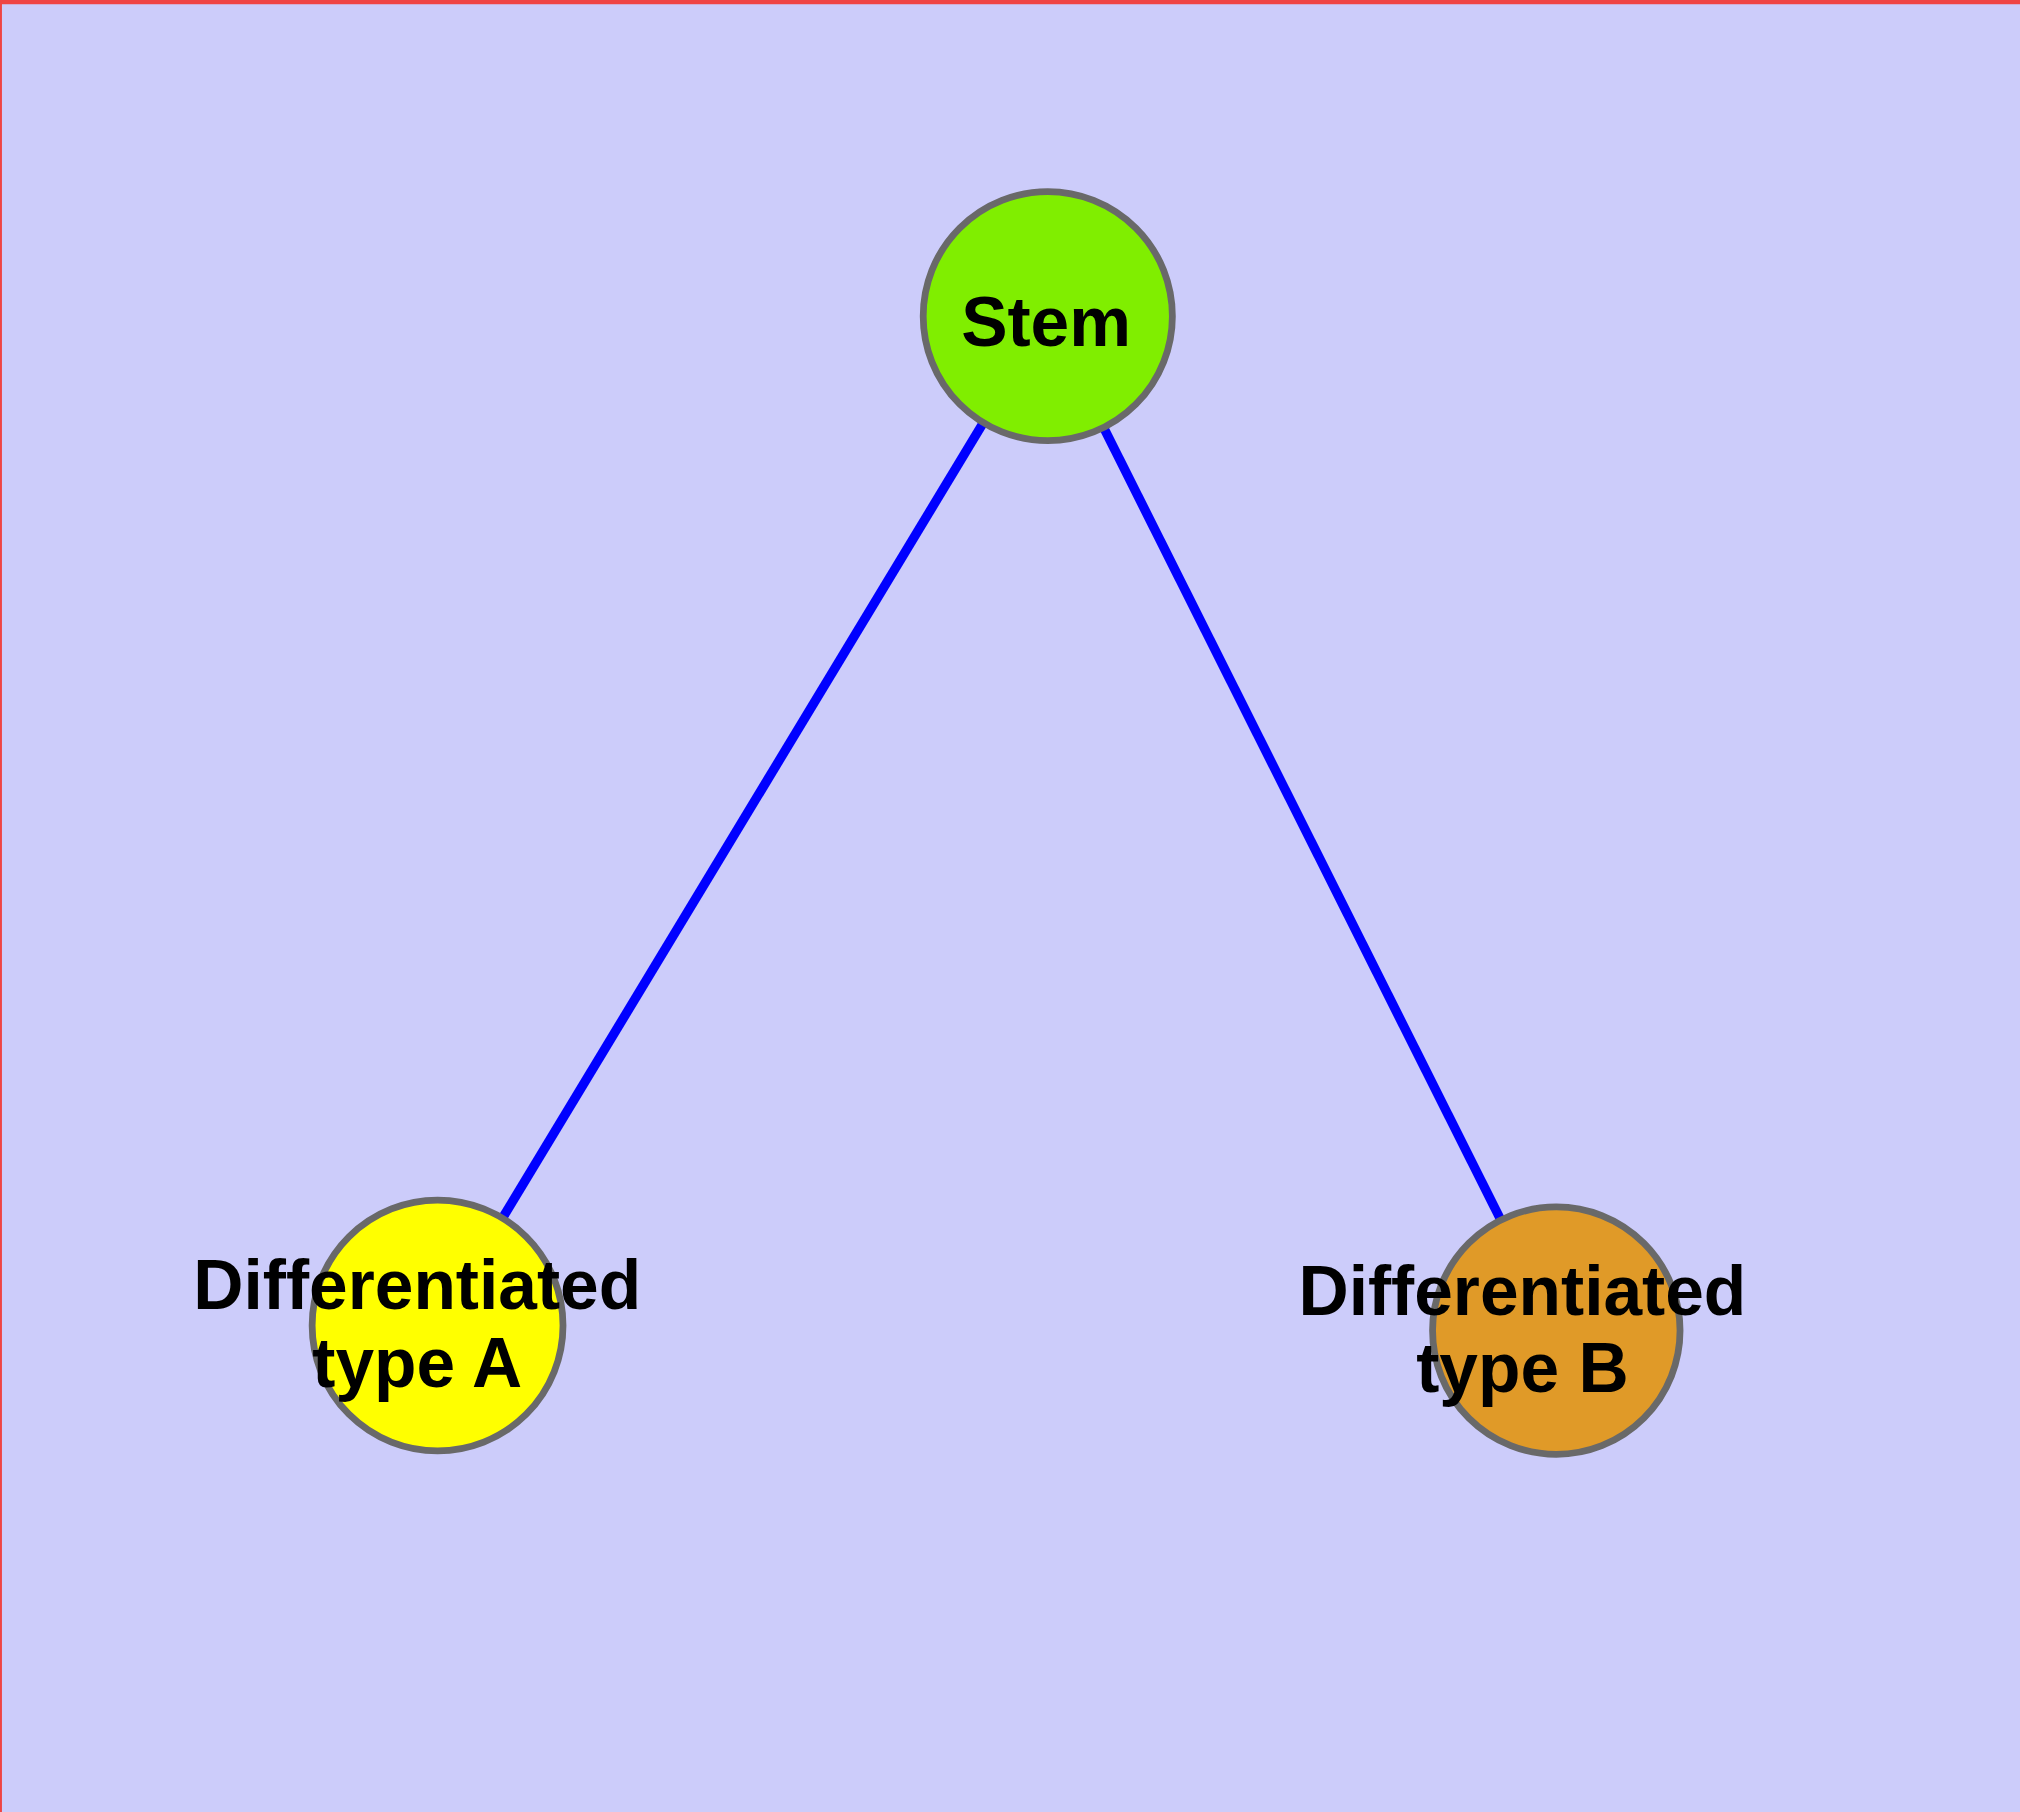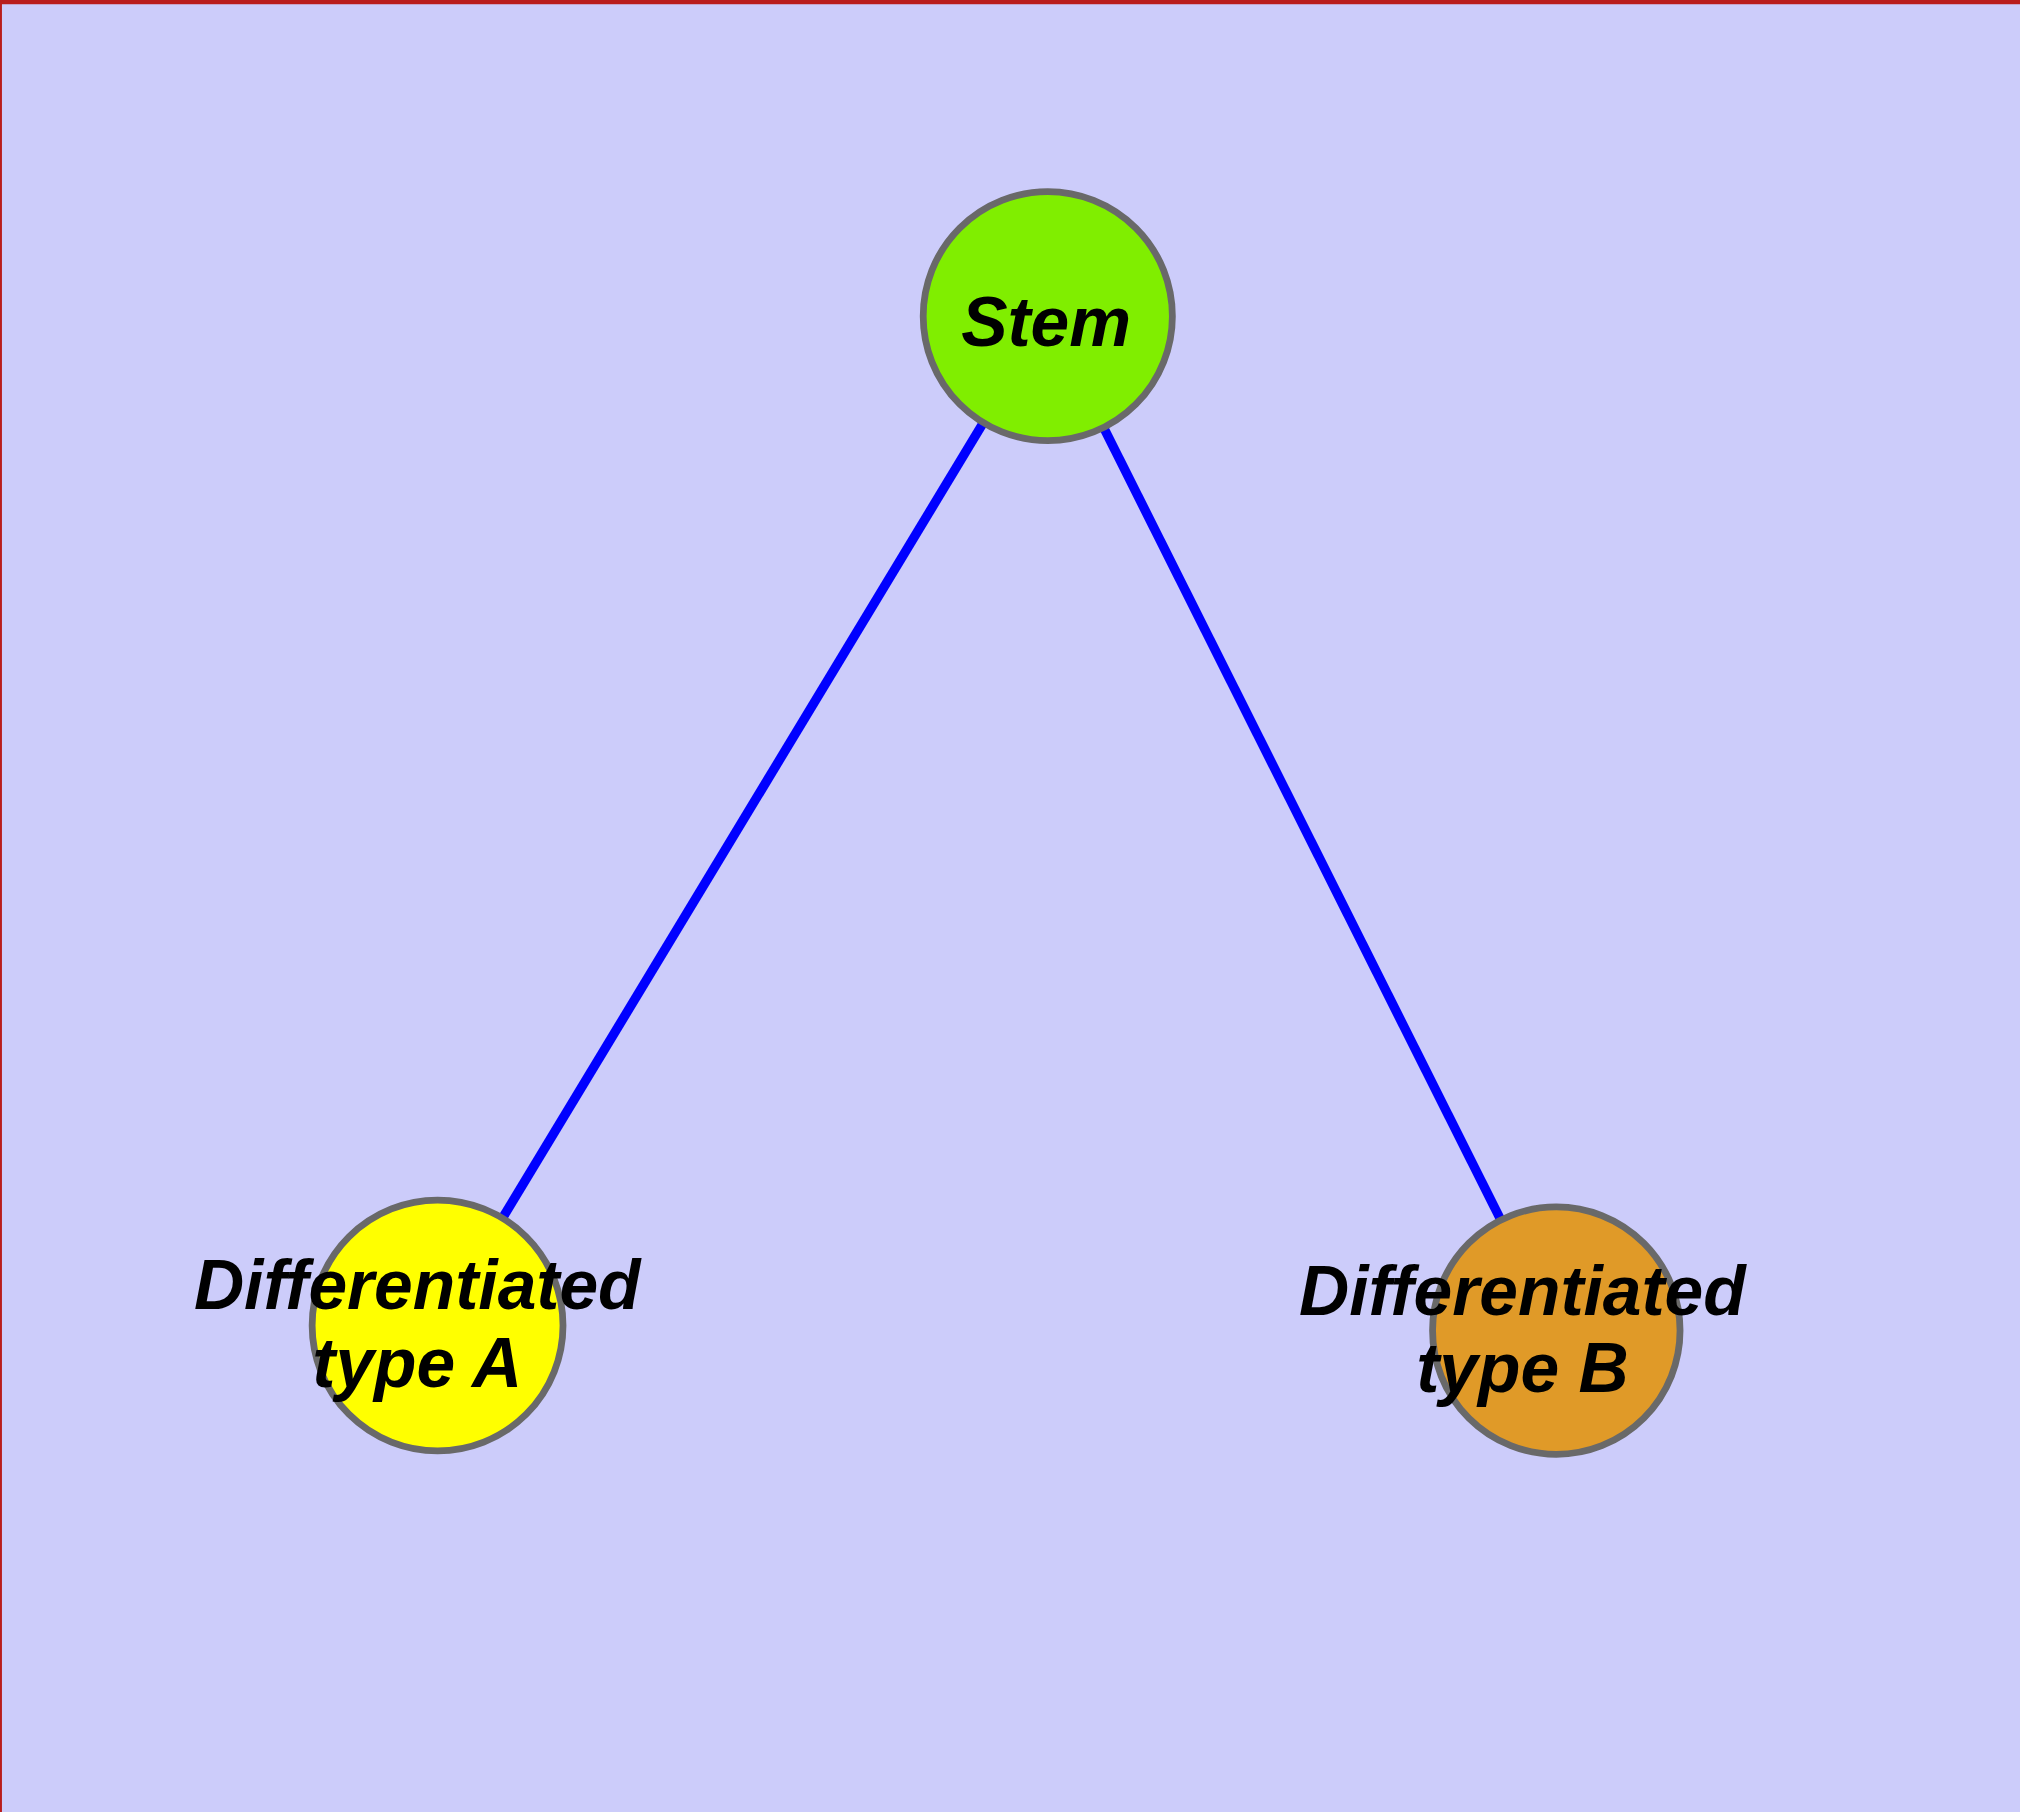--- a/index.html
+++ b/index.html
@@ -29,21 +29,21 @@
   .node-label {
     font-family: "Liberation Sans", sans-serif;
     font-weight: bold;
     fill: #000000;
     paint-order: normal;
   }
 </style>
 </head>
 <body>
 
-<div id="canvas" style="width: 2021px; height: 1812px; background: #b91c1c; font-style: italic;">
+<div id="canvas" style="width: 2021px; height: 1812px; background: #ef4444;">
   <svg id="graph-svg" viewBox="0 0 2384 2138" xmlns="http://www.w3.org/2000/svg">
 
     <rect id="plot-bg" x="2" y="5" width="2382" height="2133" fill="#ccccfa"></rect>
 
     <g id="edges-layer">
         <line x1="1158.9154581767045" y1="500.5106795993678" x2="593.6018877415726" y2="1435.633544027482" stroke="#0000ff" stroke-width="11" stroke-linecap="butt"></line>
         <line x1="1302.768328936308" y1="506.20281622793476" x2="1769.6797806538684" y2="1437.6911624044674" stroke="#0000ff" stroke-width="11" stroke-linecap="butt"></line>
       </g>
 
     <g id="nodes-layer">

